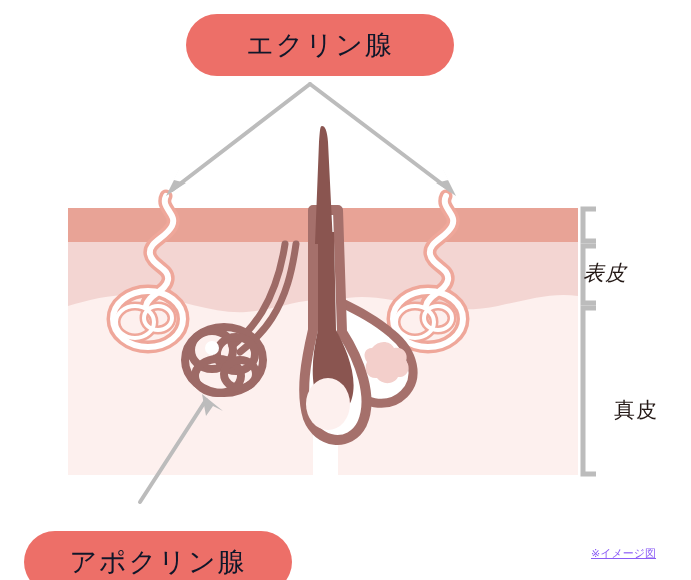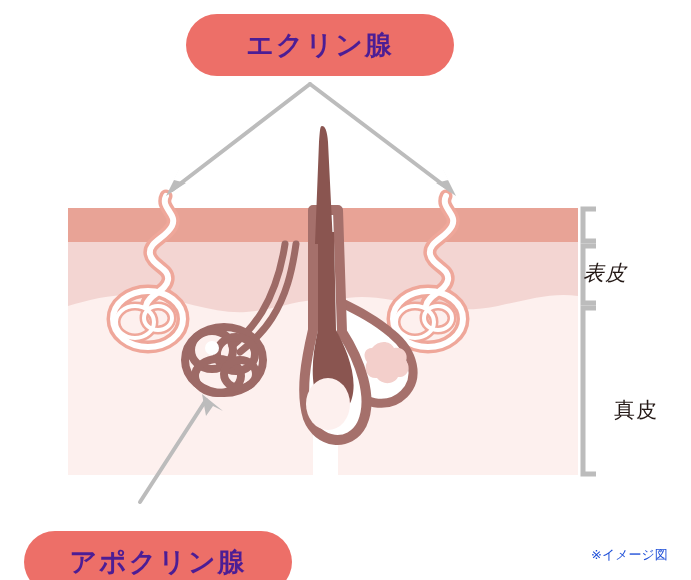--- a/index.html
+++ b/index.html
@@ -30,22 +30,22 @@
     height: 580px;
   }
 
   
   .pill {
     position: absolute;
     display: flex;
     align-items: center;
     justify-content: center;
     border-radius: 999px;
-    color: #4c1d95;
-    font-weight: 700;
+    color: #0f172a;
+    font-weight: 400;
     letter-spacing: 2px;
     box-sizing: border-box;
     user-select: none;
   }
   #pill-eccrine {
     left: 186px;
     top: 14px;
     width: 268px;
     height: 62px;
     font-size: 27px;
@@ -71,24 +71,25 @@
     user-select: none;
   }
   #label-sebum   { left: 614px; top: 210px; }
   #label-epidermis { left: 583px; top: 259px; font-style: italic; }
   #label-dermis  { left: 614px; top: 396px; }
 
   #footnote {
     position: absolute;
     left: 591px;
     top: 546px;
-    font-size: 13px;
-    color: #1d4ed8;
+    font-size: 11px;
+    color: #8b5cf6;
     white-space: nowrap;
     user-select: none;
+    text-decoration: underline;
   }
 </style>
 </head>
 <body>
 
 <div id="stage">
 
   <svg class="svg-layer" viewBox="0 0 691 580" xmlns="http://www.w3.org/2000/svg">
 
     <defs>

